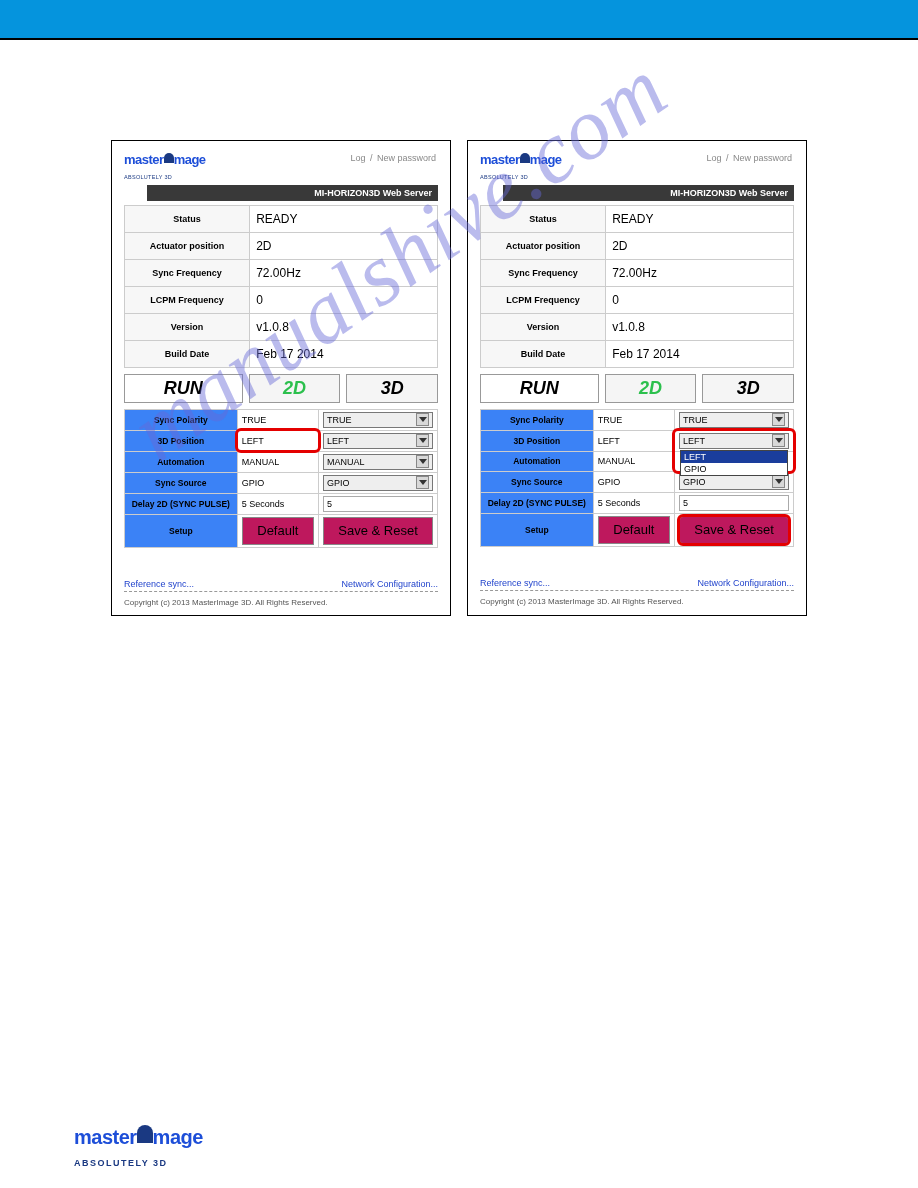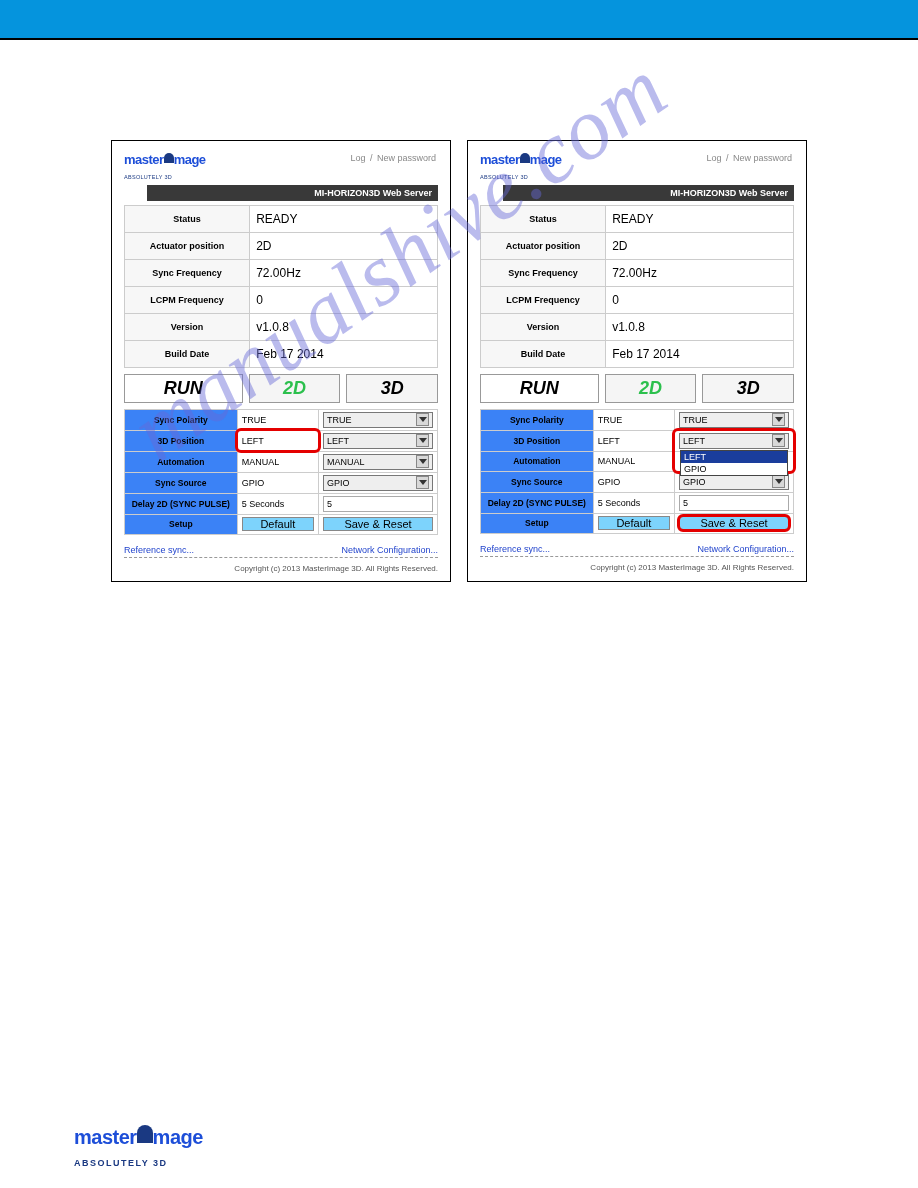--- a/index.html
+++ b/index.html
@@ -89,32 +89,32 @@
     .sel span.caret::after {
       content: ''; position: absolute; left: 2px; top: 3px;
       border-left: 4px solid transparent; border-right: 4px solid transparent;
       border-top: 5px solid #333;
     }
     .txt-input {
       width: 100%; height: 16px; font-size: 9px; background: #fff;
       border: 1px solid #aaa; padding: 0 3px; display: flex; align-items: center;
     }
     .mini-btn {
-      width: 100%; height: 14px; font-size: 11px; background: #7dd3fc;
+      width: 100%; height: 28px; font-size: 13px; background: #be185d;
       border: 1px solid #888; text-align: center; display: flex;
       align-items: center; justify-content: center; cursor: pointer;
     }
 
     .bottom-links {
       display: flex; justify-content: space-between; margin: 10px 0 2px 0;
       font-size: 9px;
     }
-    .bottom-links a { color: #2244cc; text-decoration: none; }
+    .bottom-links a { color: #2244cc; text-decoration: none; margin-top: 21px; }
     .dotted { border-top: 1px dashed #999; margin: 2px 0; }
-    .copyright { text-align: right; font-size: 8px; color: #555; padding: 4px 0 2px 0; }
+    .copyright { text-align: left; font-size: 8px; color: #555; padding: 4px 0 2px 0; }
     .red-box-heavy { outline: 3px solid #e40000; outline-offset: -1px; border-radius: 4px; }
 
     .dropdown-open { position: relative; }
     .dropdown-list {
       position: absolute; top: 16px; left: 0; right: 0; z-index: 10;
       background: #fff; border: 1px solid #444; font-size: 9px;
     }
     .dropdown-list .opt { padding: 0px 3px; line-height: 12px; }
     .dropdown-list .opt.hl { background: #1a3d9c; color: #fff; }
 

